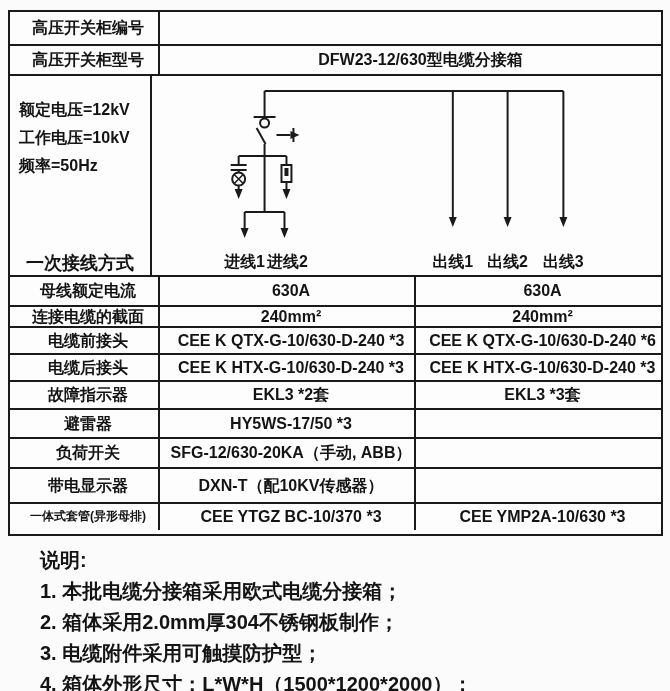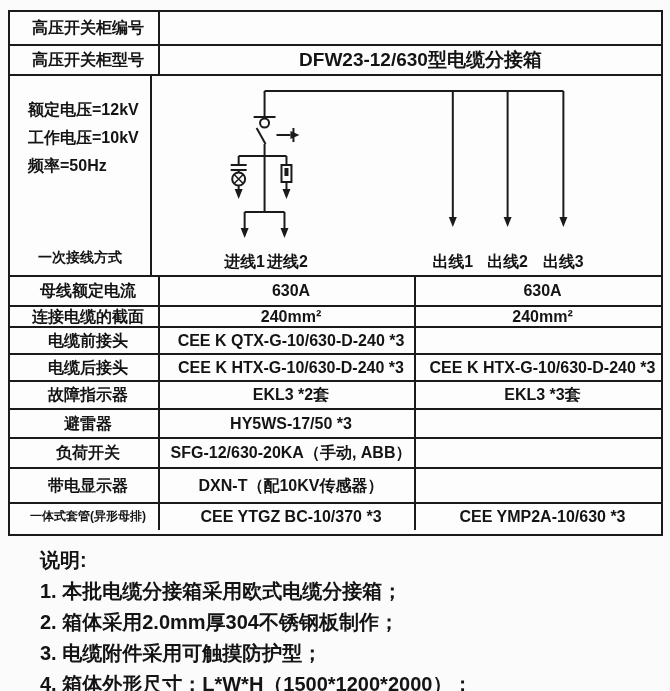--- a/index.html
+++ b/index.html
@@ -13,27 +13,27 @@
     border:2px solid #1a1a1a;box-sizing:border-box;
     display:flex;flex-direction:column;background:#fdfdfd;
   }
   .row{display:flex;box-sizing:border-box;flex:0 0 auto;}
   .row + .row{border-top:2px solid #1a1a1a;}
   .cell{box-sizing:border-box;display:flex;align-items:center;justify-content:center;
     text-align:center;font-size:16px;line-height:1.1;overflow:hidden;margin-left:8px;}
   .label-cell{width:142px;border-right:2px solid #1a1a1a;flex:0 0 auto;}
   .v1{width:248px;border-right:2px solid #1a1a1a;flex:0 0 auto;}
   .v2{flex:1 1 auto;}
-  .vspan{flex:1 1 auto;font-size:19px;padding-left:12px;}
+  .vspan{flex:1 1 auto;font-size:16px;padding-left:12px;}
   .diagram-label-cell{
     width:142px;border-right:2px solid #1a1a1a;flex:0 0 auto;box-sizing:border-box;
     display:flex;flex-direction:column;justify-content:space-between;
   }
-  .ratings{padding:20px 2px 0 18px;font-size:16px;line-height:28px;text-align:left;}
-  .wiring-mode{text-align:center;font-size:14px;margin-bottom:8px;}
+  .ratings{padding:20px 2px 0 9px;font-size:16px;line-height:28px;text-align:left;}
+  .wiring-mode{text-align:center;font-size:18px;margin-bottom:0;}
   .diagram-cell{flex:1 1 auto;position:relative;}
   .diagram-cell svg{position:absolute;left:0;top:0;width:100%;height:100%;}
   .notes{position:absolute;left:40px;top:545px;width:610px;font-size:20px;line-height:31px;text-align:left;}
   .notes div{white-space:nowrap;}
 </style>
 </head>
 <body>
 
 <div class="canvas">
   <div class="spec-table">
@@ -121,20 +121,21 @@
 
     <div class="row" style="height:21px">
       <div class="cell label-cell">连接电缆的截面</div>
       <div class="cell v1">240mm²</div>
       <div class="cell v2">240mm²</div>
     </div>
 
     <div class="row" style="height:27px">
       <div class="cell label-cell">电缆前接头</div>
       <div class="cell v1">CEE K QTX-G-10/630-D-240 *3</div>
+      <div class="cell v2">CEE K QTX-G-10/630-D-240 *6</div>
     </div>
 
     <div class="row" style="height:27px">
       <div class="cell label-cell">电缆后接头</div>
       <div class="cell v1">CEE K HTX-G-10/630-D-240 *3</div>
       <div class="cell v2">CEE K HTX-G-10/630-D-240 *3</div>
     </div>
 
     <div class="row" style="height:28px">
       <div class="cell label-cell">故障指示器</div>

